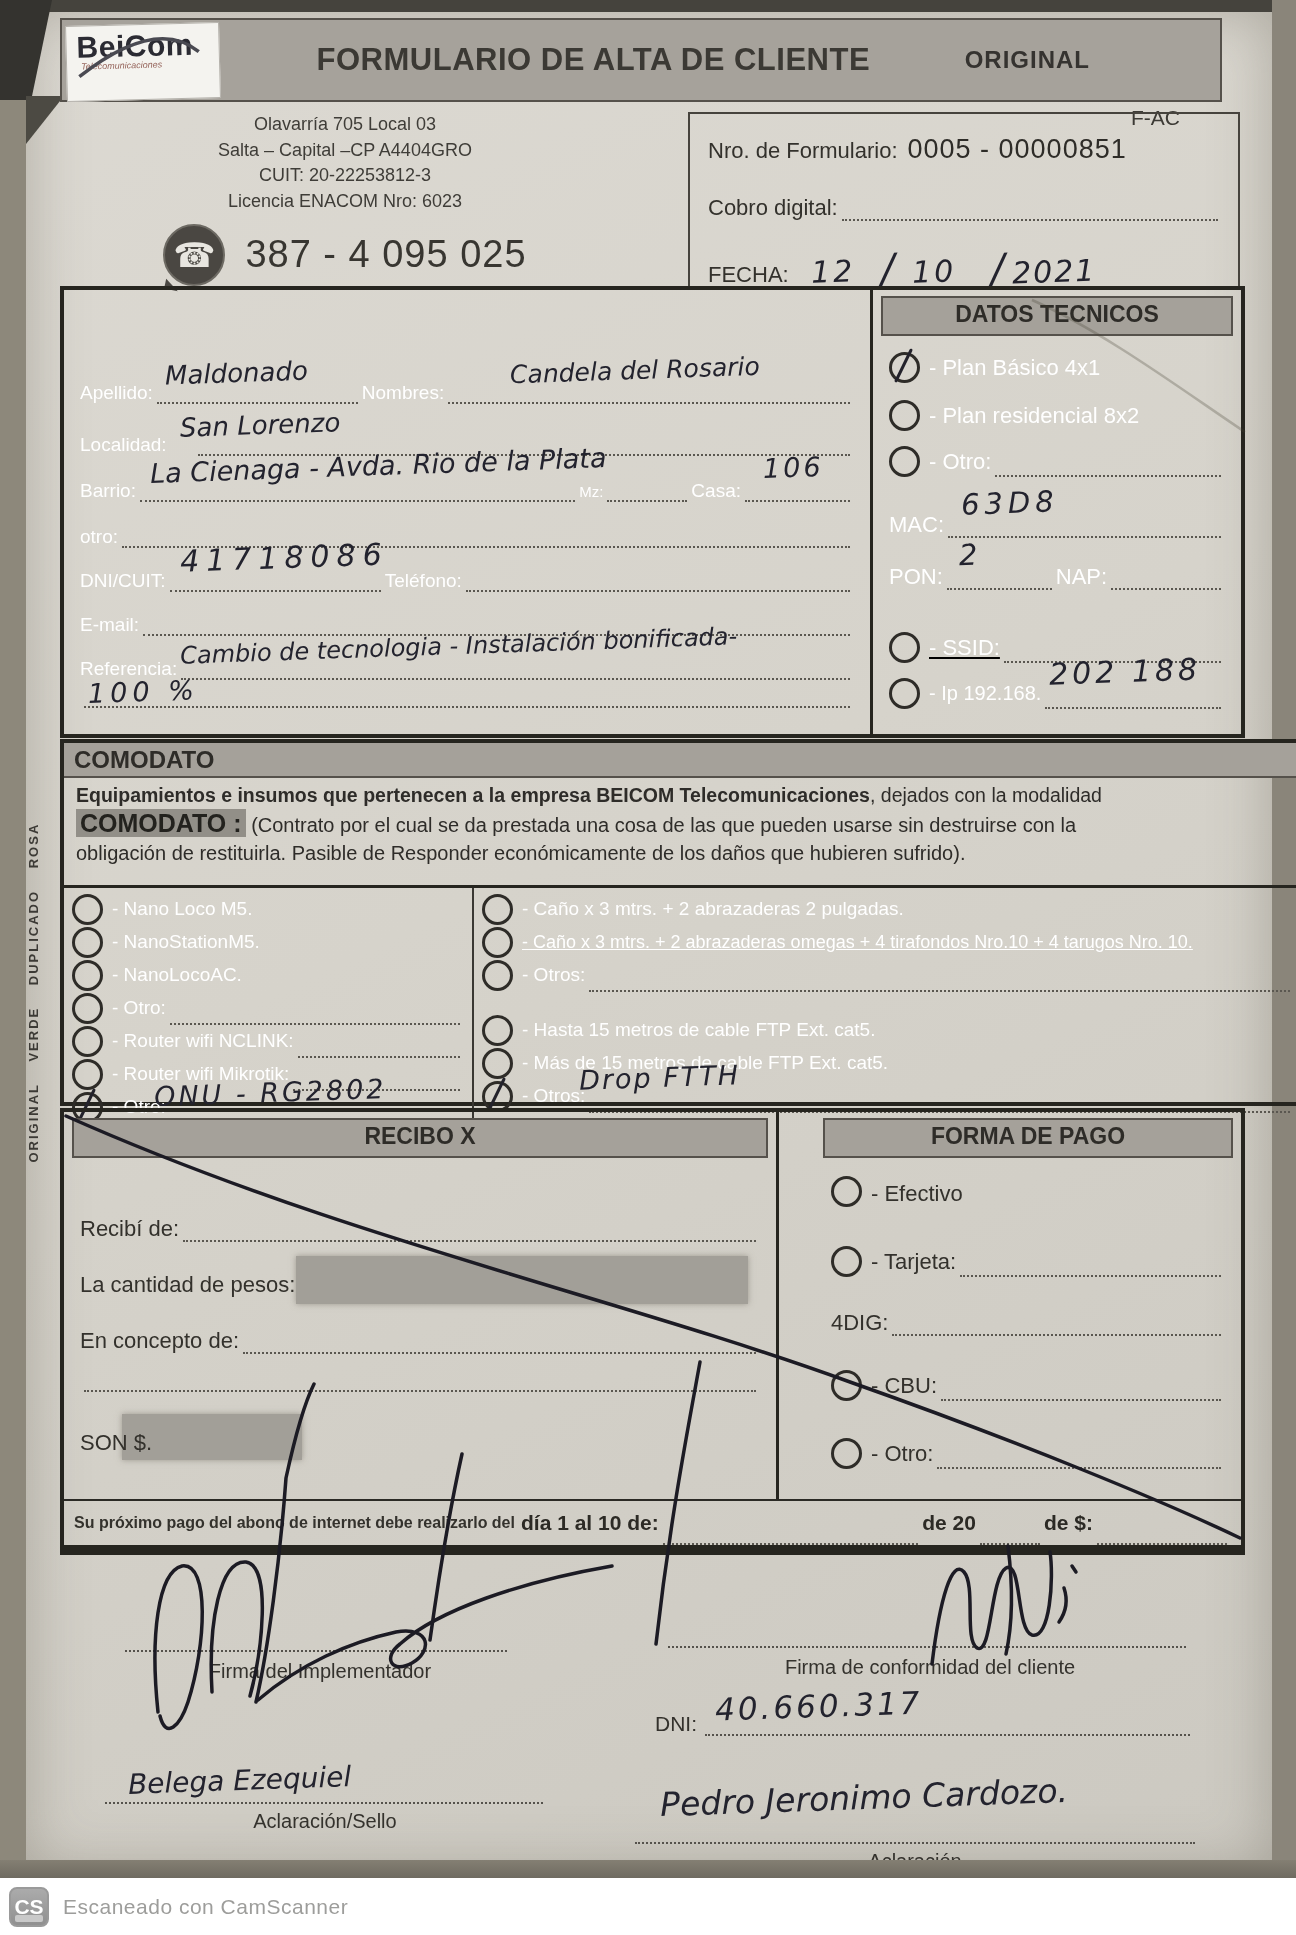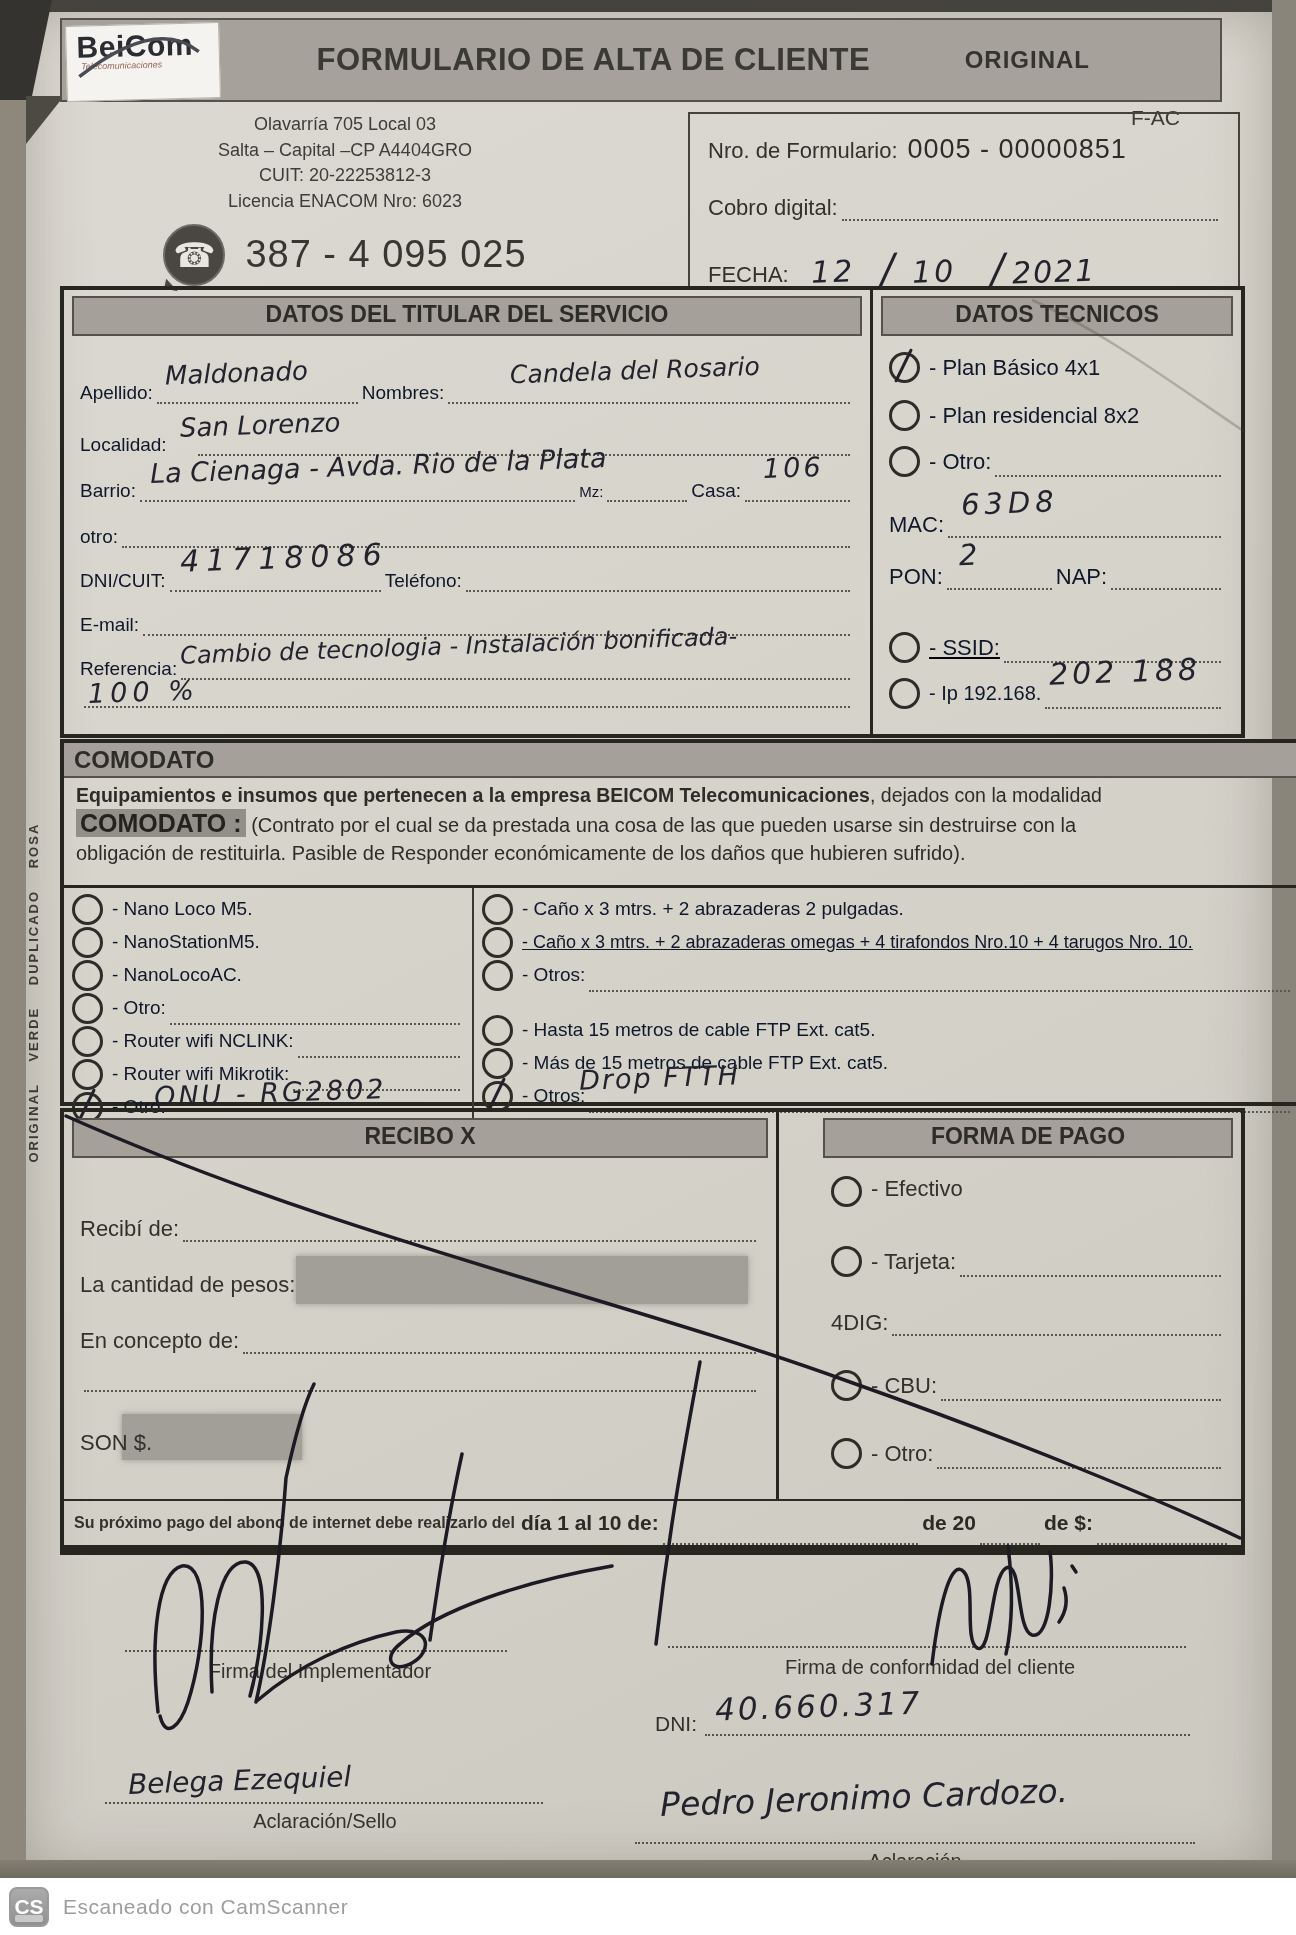--- a/index.html
+++ b/index.html
@@ -37,21 +37,21 @@
              border-left:14px solid #4a4742;border-top:10px solid transparent;transform:rotate(12deg);}
   .phonenum{font-size:38px;color:#383631;letter-spacing:1px;}
   
   .metabox{position:absolute;left:688px;top:112px;width:552px;height:176px;border:2px solid #46433d;
            box-sizing:border-box;padding:14px 16px 0 18px;}
   .metarow{display:flex;align-items:baseline;position:relative;}
   .metalabel{font-size:22px;color:#33312c;}
   .metavalue{font-size:27px;color:#2e2c28;margin-left:10px;letter-spacing:1px;}
   
   .bar{background:#a5a19a;border:2px solid #55514b;color:#2e2c28;font-weight:bold;text-align:center;}
-  .lbl{color:#0f172a;font-size:19px;white-space:nowrap;}
+  .lbl{color:#ffffff;font-size:19px;white-space:nowrap;}
   .frow{display:flex;align-items:baseline;position:absolute;left:16px;right:16px;}
   .dots{border-bottom:2.5px dotted #5a5750;flex:1;margin:0 4px;align-self:flex-end;height:2px;min-width:20px;}
   .dotsfix{flex:none;}
   .hand{font-family:"DejaVu Sans",sans-serif;font-style:italic;color:#23232e;position:absolute;
         white-space:nowrap;transform:rotate(-2deg);}
   .radio{width:25px;height:25px;border:3px solid #2e2c28;border-radius:50%;flex:none;
          position:relative;margin-right:9px;align-self:center;}
   .radio.checked::after{content:"";position:absolute;width:3px;height:37px;background:#23222b;
          left:10px;top:-8px;transform:rotate(26deg);border-radius:2px;}
   .crow{display:flex;align-items:center;height:33px;padding:0 8px;position:relative;}
@@ -159,21 +159,20 @@
       <span class="hand" style="position:static;font-size:30px;margin-left:22px;letter-spacing:3px;">12</span>
       <span class="hand" style="position:static;font-size:40px;margin-left:26px;">/</span>
       <span class="hand" style="position:static;font-size:30px;margin-left:18px;letter-spacing:3px;">10</span>
       <span class="hand" style="position:static;font-size:40px;margin-left:34px;">/</span>
       <span class="hand" style="position:static;font-size:30px;margin-left:8px;letter-spacing:2px;">2021</span>
     </div>
   </div>
 
   <div class="maintable">
     <div class="tcellL">
-      <div class="bar cellbar">DATOS DEL TITULAR DEL SERVICIO</div>
 
       <div class="frow" style="top:92px;">
         <span class="lbl">Apellido:</span>
         <span class="dots" style="flex:.5;"></span>
         <span class="lbl">Nombres:</span>
         <span class="dots"></span>
         <span class="hand" style="left:85px;top:-24px;font-size:26px;">Maldonado</span>
         <span class="hand" style="left:430px;top:-26px;font-size:25px;">Candela del Rosario</span>
       </div>
 
@@ -365,21 +364,21 @@
         <div class="frow" style="top:276px;">
           <span class="dots"></span>
         </div>
         <div class="redact" style="left:58px;top:302px;width:180px;height:46px;"></div>
         <div class="frow" style="top:318px;">
           <span class="plbl">SON $.</span>
         </div>
       </div>
       <div class="pcellR">
         <div class="bar cellbar">FORMA DE PAGO</div>
-        <div class="frow" style="top:64px;align-items:flex-start;">
+        <div class="frow" style="top:64px;align-items:flex-end;">
           <span class="radio"></span>
           <span class="plbl">- Efectivo</span>
         </div>
         <div class="frow" style="top:134px;align-items:center;">
           <span class="radio"></span>
           <span class="plbl">- Tarjeta:</span>
           <span class="dots"></span>
         </div>
         <div class="frow" style="top:198px;">
           <span class="plbl">4DIG:</span>

